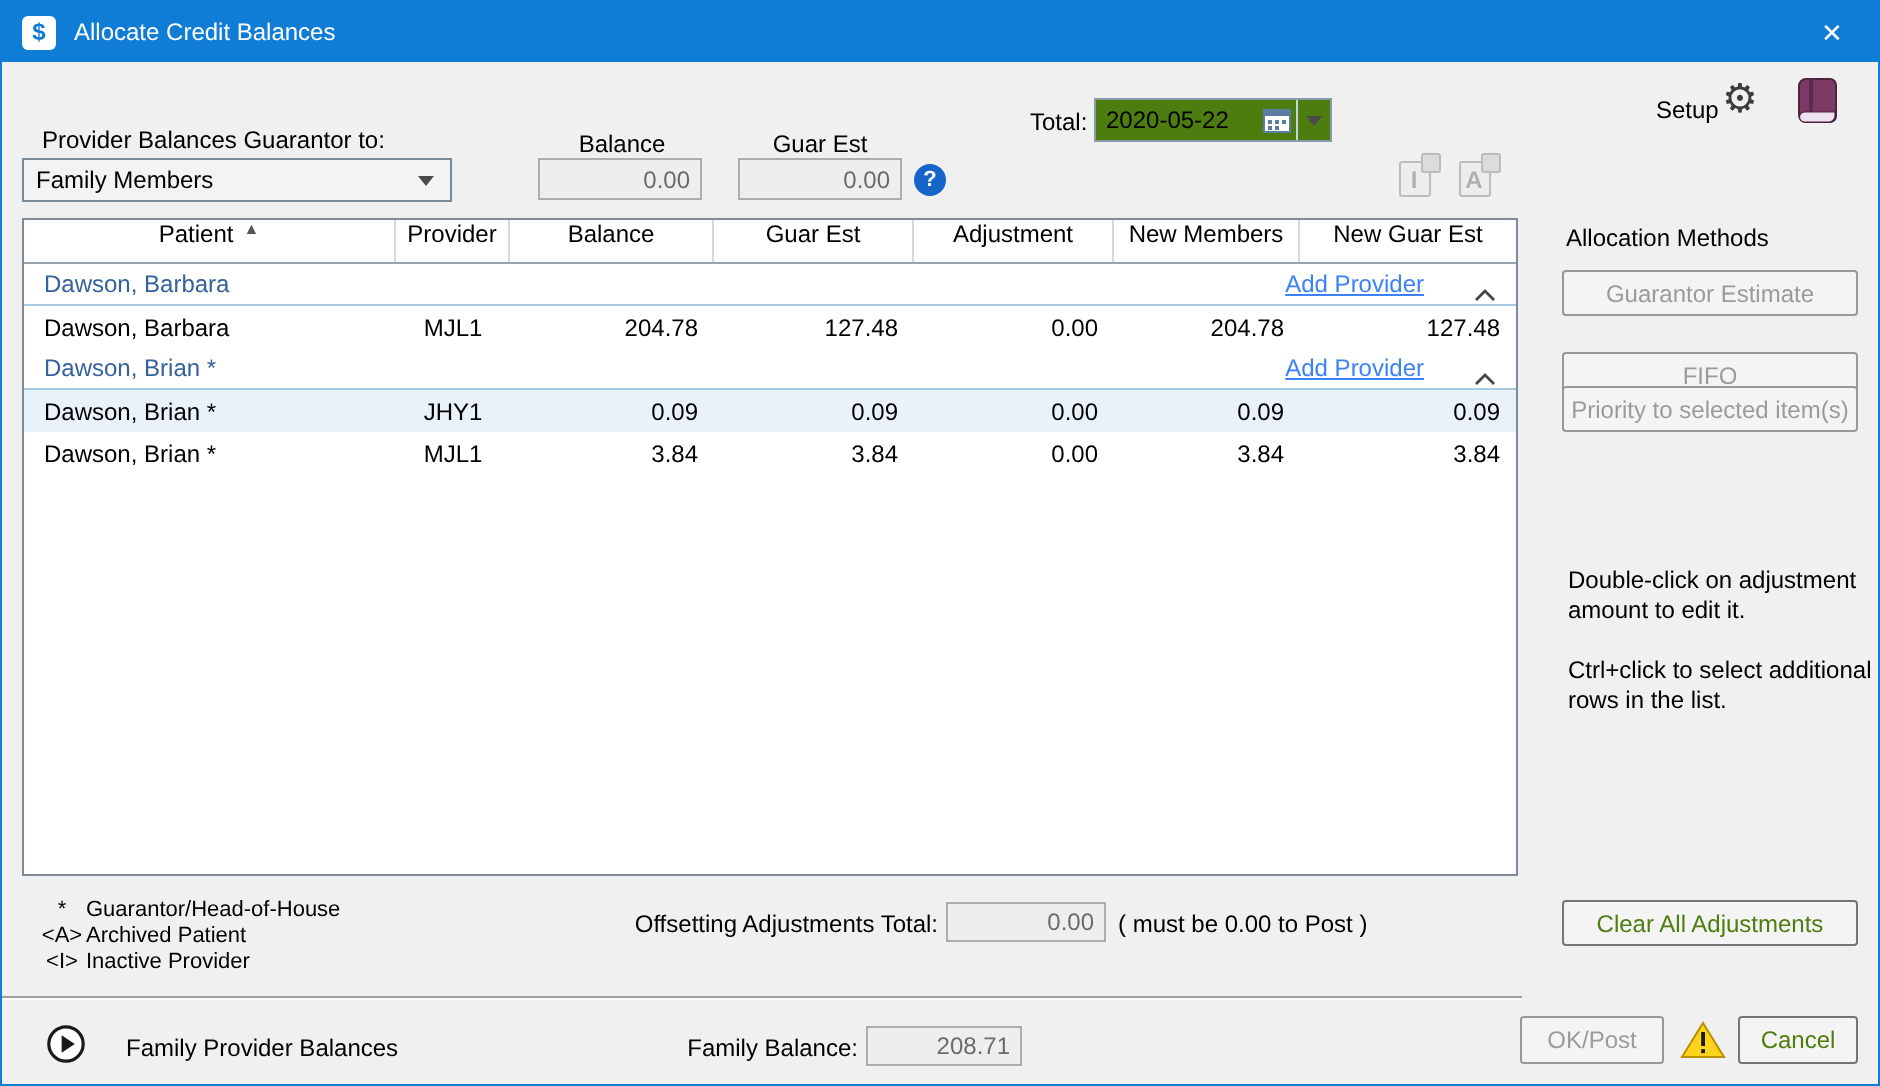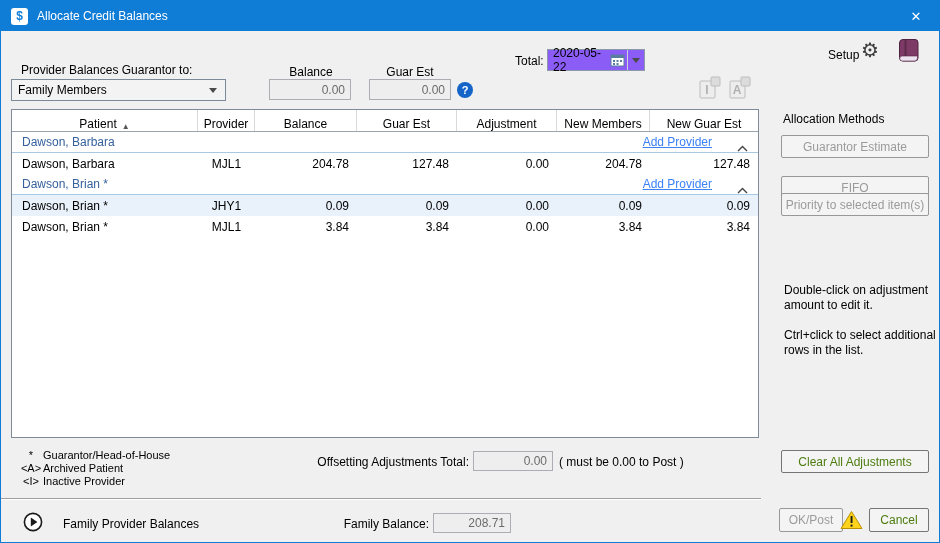--- a/index.html
+++ b/index.html
@@ -35,35 +35,35 @@
   
   .combo { position:absolute; left:10px; top:48px; width:215px; height:22px; background:#f3f3f3;
            border:1px solid #7a8a99; display:flex; align-items:center; font-size:12px;
            padding-left:6px; cursor:pointer; }
   .combo-arrow { margin-left:auto; margin-right:8px; width:0; height:0;
                  border-left:4px solid transparent; border-right:4px solid transparent;
                  border-top:5px solid #4a4a4a; }
   .help-circle { position:absolute; left:456px; top:51px; width:16px; height:16px; border-radius:50%;
                  background:#1565c8; color:#fff; font-size:11px; font-weight:bold;
                  display:flex; align-items:center; justify-content:center; cursor:pointer; }
-  .datebox { position:absolute; left:546px; top:18px; width:98px; height:22px; background:#8b5cf6;
+  .datebox { position:absolute; left:546px; top:18px; width:119px; height:22px; background:#4d7c0f;
              border:1px solid #8a9aaa; display:flex; align-items:center; font-size:12px; }
   .datebox .val { flex:1; padding-left:5px; }
   .datebox .cal { width:20px; display:flex; align-items:center; justify-content:center; cursor:pointer; }
   .datebox .dd  { width:17px; height:100%; display:flex; align-items:center; justify-content:center;
                   border-left:1px solid #c9d3dd; cursor:pointer; }
   .gear { position:absolute; left:860px; top:9px; font-size:20px; color:#3c3c3c; cursor:pointer; line-height:1; }
   .book { position:absolute; left:897px; top:7px; cursor:pointer; }
   .icon-btn { position:absolute; width:26px; height:26px; cursor:default; }
 
   
   .grid { position:absolute; left:10px; top:78px; width:748px; height:329px; background:#fff;
           border:1px solid #7f8b99; }
   .ghead { display:flex; height:22px; background:#fff; border-bottom:1px solid #9aa4ae; }
-  .hc { font-size:12px; display:flex; align-items:flex-end; justify-content:center;
+  .hc { font-size:12px; display:flex; align-items:flex-start; justify-content:center;
         border-right:1px solid #d9d9d9; cursor:pointer; }
   .hc:last-child { border-right:none; }
   .sort { font-size:8px; color:#555; margin-left:5px; }
   .grow { display:flex; height:21px; align-items:center; font-size:12px; }
   .grow.alt { background:#e9f2fa; }
   .group-row { position:relative; display:flex; height:21px; align-items:center;
                border-bottom:1px solid #a9c8e4; }
   .gname { color:#35619c; padding-left:10px; font-size:12px; }
   .addprov { position:absolute; right:46px; color:#3b82f6; text-decoration:underline;
              font-size:12px; cursor:pointer; }
@@ -261,21 +261,21 @@
     <div class="play" style="left:22px;top:481px">
       <svg width="20" height="20" viewBox="0 0 20 20">
         <circle cx="10" cy="10" r="8.6" fill="#fff" stroke="#1a1a1a" stroke-width="1.6"></circle>
         <path d="M7.8 5.6 v8.8 l6.6 -4.4 z" fill="#1a1a1a"></path>
       </svg>
     </div>
     <div class="lbl" style="left:62px;top:486px">Family Provider Balances</div>
     <div class="lbl right" style="left:328px;top:486px;width:100px">Family Balance:</div>
     <div class="inp" style="left:432px;top:482px;width:78px;height:20px">208.71</div>
 
-    <div class="btn disabled" style="left:778px;top:477px;width:64px;height:24px">OK/Post</div>
+    <div class="btn disabled" style="left:759px;top:477px;width:72px;height:24px">OK/Post</div>
     <div class="warn" style="left:839px;top:479px">
       <svg width="23" height="20" viewBox="0 0 23 20">
         <path d="M11.5 1.5 L22 18.5 H1 Z" fill="#ffd21c" stroke="#b89000"></path>
         <rect x="10.6" y="6" width="1.9" height="7" fill="#1a1a1a"></rect>
         <rect x="10.6" y="14.6" width="1.9" height="2" fill="#1a1a1a"></rect>
       </svg>
     </div>
     <div class="btn" style="left:868px;top:477px;width:60px;height:24px">Cancel</div>
 
   </div>

